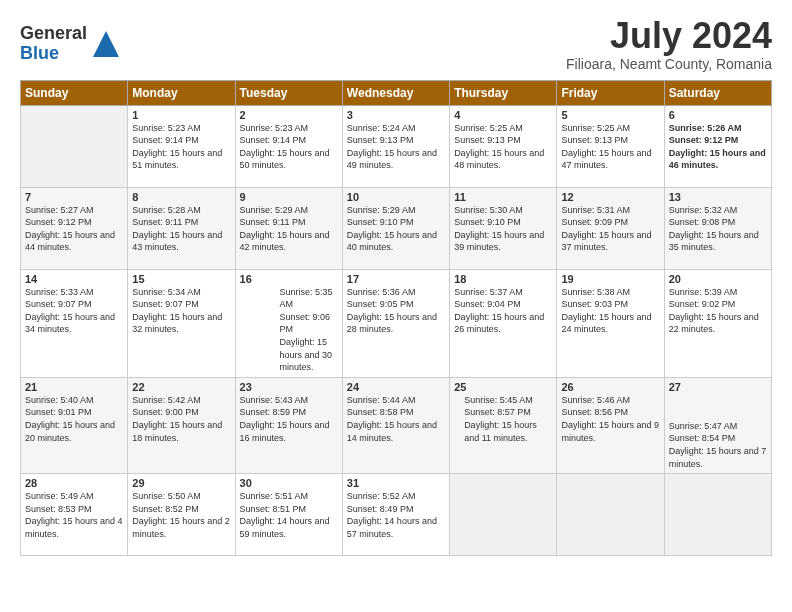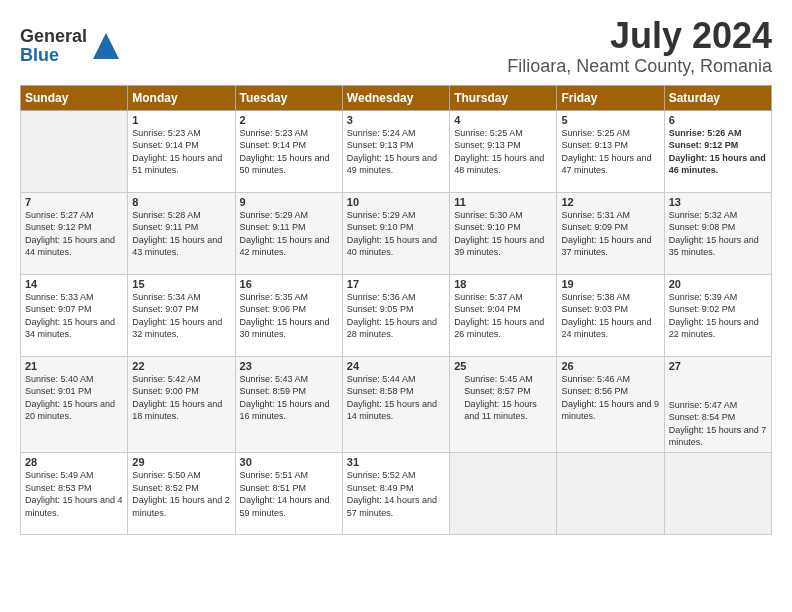--- a/index.html
+++ b/index.html
@@ -48,21 +48,21 @@
     .title-block {
       text-align: right;
     }
     .month-title {
       font-size: 36px;
       font-weight: bold;
       color: #333;
       line-height: 1.1;
     }
     .subtitle {
-      font-size: 18px;
+      font-size: 14px;
       color: #555;
     }
     table {
       width: 100%;
       border-collapse: collapse;
       table-layout: fixed;
     }
     .header-row th {
       background-color: #a16207;
       color: #fff;
@@ -229,21 +229,21 @@
 Daylight: 15 hours and 34 minutes.</div>
           </td>
           <td>
             <span class="day-number">15</span>
             <div class="day-info" style="white-space: pre-line;">Sunrise: 5:34 AM
 Sunset: 9:07 PM
 Daylight: 15 hours and 32 minutes.</div>
           </td>
           <td>
             <span class="day-number">16</span>
-            <div class="day-info" style="white-space: pre-line;">Sunrise: 5:35 AM
+            <div class="day-info" style="white-space: pre-line; margin-left: 40px;">Sunrise: 5:35 AM
 Sunset: 9:06 PM
 Daylight: 15 hours and 30 minutes.</div>
           </td>
           <td>
             <span class="day-number">17</span>
             <div class="day-info" style="white-space: pre-line;">Sunrise: 5:36 AM
 Sunset: 9:05 PM
 Daylight: 15 hours and 28 minutes.</div>
           </td>
           <td>

